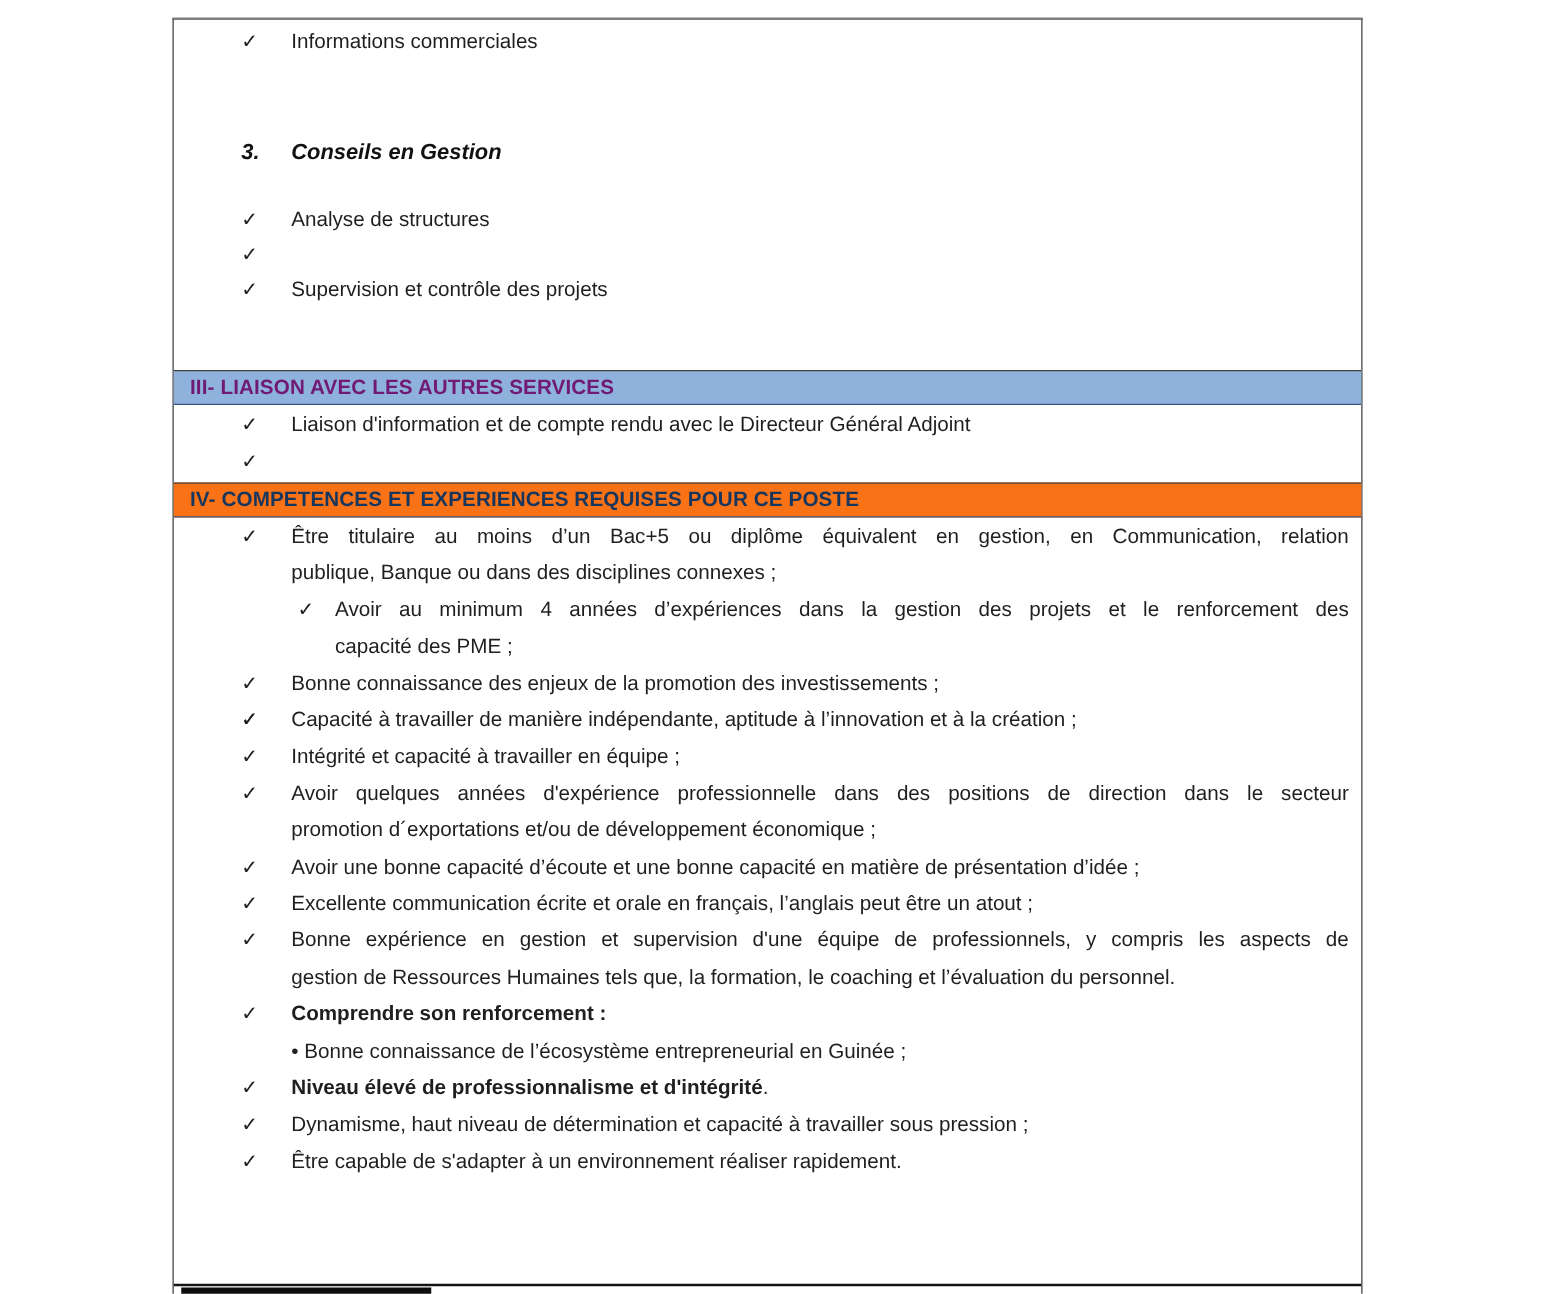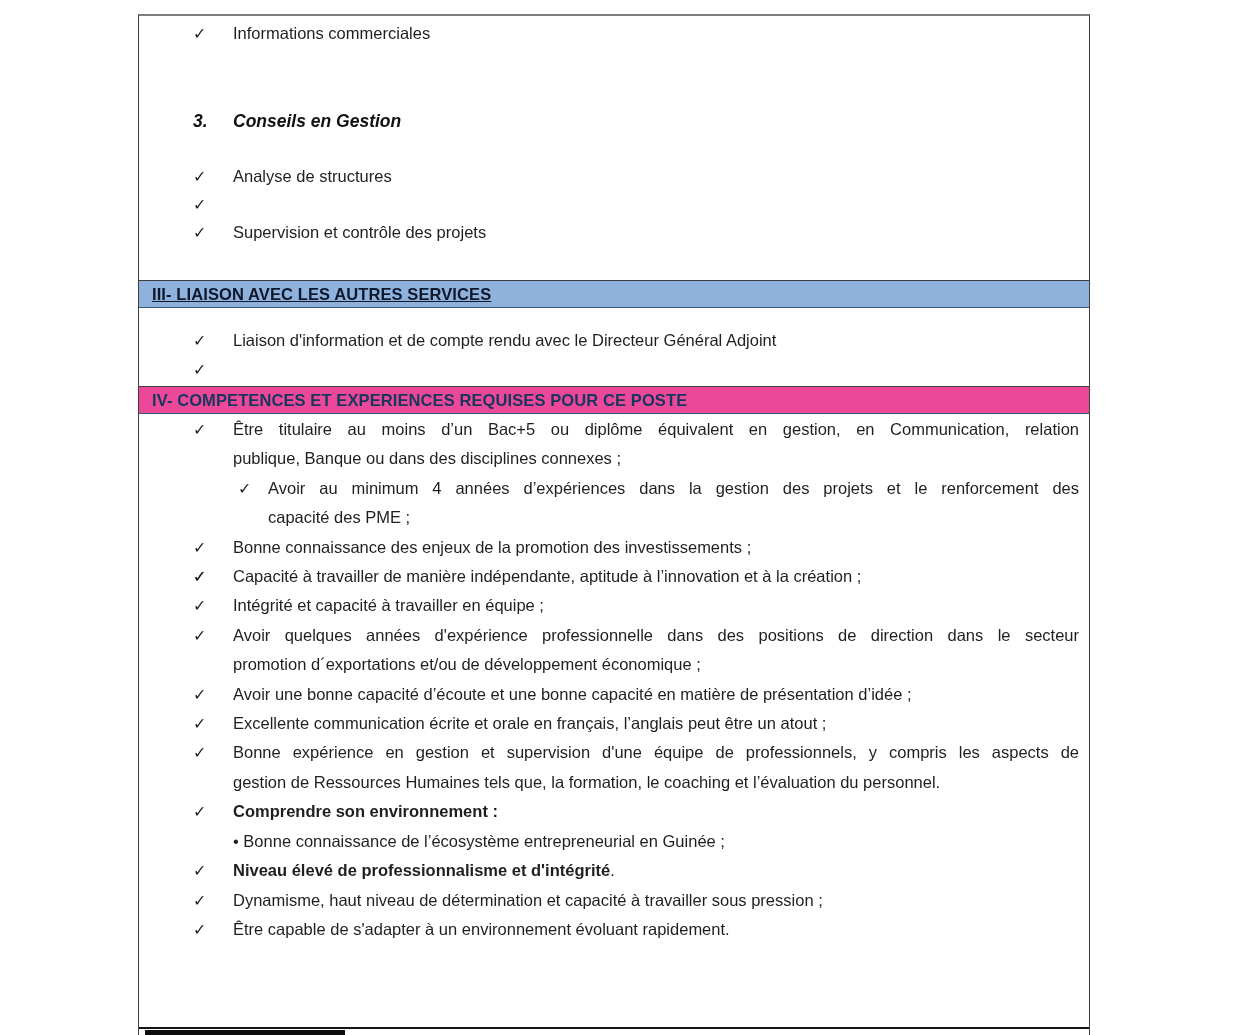--- a/index.html
+++ b/index.html
@@ -102,37 +102,37 @@
           <span class="mark">✓</span>
         </div>
         <div class="row abs" style="top: 202px;">
           <span class="mark">✓</span>
           <div class="txt">
             <div class="line last">Supervision et contrôle des projets</div>
           </div>
         </div>
       </div>
 
-    <div class="band" style="top: 264px; background: rgb(143, 178, 220); color: #0f172a; text-decoration: underline;">
+    <div class="band" style="top: 280px; background: rgb(143, 178, 220); color: #701a75;">
       <span>III- LIAISON AVEC LES AUTRES SERVICES</span>
     </div>
 
     <div id="s3-items">
         <div class="row abs" style="top: 310px;">
           <span class="mark">✓</span>
           <div class="txt">
             <div class="line last">Liaison d'information et de compte rendu avec le Directeur Général Adjoint</div>
           </div>
         </div>
         <div class="row abs" style="top: 338.5px;">
           <span class="mark">✓</span>
         </div>
       </div>
 
-    <div class="band" style="top: 370px; background: #ec4899; color: rgb(23, 54, 93);">
+    <div class="band" style="top: 370px; background: #f97316; color: rgb(23, 54, 93);">
       <span>IV- COMPETENCES ET EXPERIENCES REQUISES POUR CE POSTE</span>
     </div>
 
     <div id="s4-items" style="position:absolute; left:0; right:0; top:399px;">
         <div class="row">
           <span class="mark">✓</span>
           <div class="txt">
             <div class="line">Être titulaire au moins d’un Bac+5 ou diplôme équivalent en gestion, en Communication, relation</div>
             <div class="line last">publique, Banque ou dans des disciplines connexes ;</div>
           </div>
@@ -187,21 +187,21 @@
         <div class="row">
           <span class="mark">✓</span>
           <div class="txt">
             <div class="line">Bonne expérience en gestion et supervision d'une équipe de professionnels, y compris les aspects de</div>
             <div class="line last">gestion de Ressources Humaines tels que, la formation, le coaching et l’évaluation du personnel.</div>
           </div>
         </div>
         <div class="row bold">
           <span class="mark">✓</span>
           <div class="txt">
-            <div class="line last">Comprendre son environnement :</div>
+            <div class="line last">Comprendre son renforcement :</div>
           </div>
         </div>
         <div class="row">
           <span class="mark"></span>
           <div class="txt">
             <div class="line last">• Bonne connaissance de l’écosystème entrepreneurial en Guinée ;</div>
           </div>
         </div>
         <div class="row bold">
           <span class="mark">✓</span>
@@ -211,21 +211,21 @@
         </div>
         <div class="row">
           <span class="mark">✓</span>
           <div class="txt">
             <div class="line last">Dynamisme, haut niveau de détermination et capacité à travailler sous pression ;</div>
           </div>
         </div>
         <div class="row">
           <span class="mark">✓</span>
           <div class="txt">
-            <div class="line last">Être capable de s'adapter à un environnement évoluant rapidement.</div>
+            <div class="line last">Être capable de s'adapter à un environnement réaliser rapidement.</div>
           </div>
         </div>
       </div>
 
     <div class="row-border"></div>
     <div class="black-band"></div>
   </div>
 </div>
 
 </body></html>

